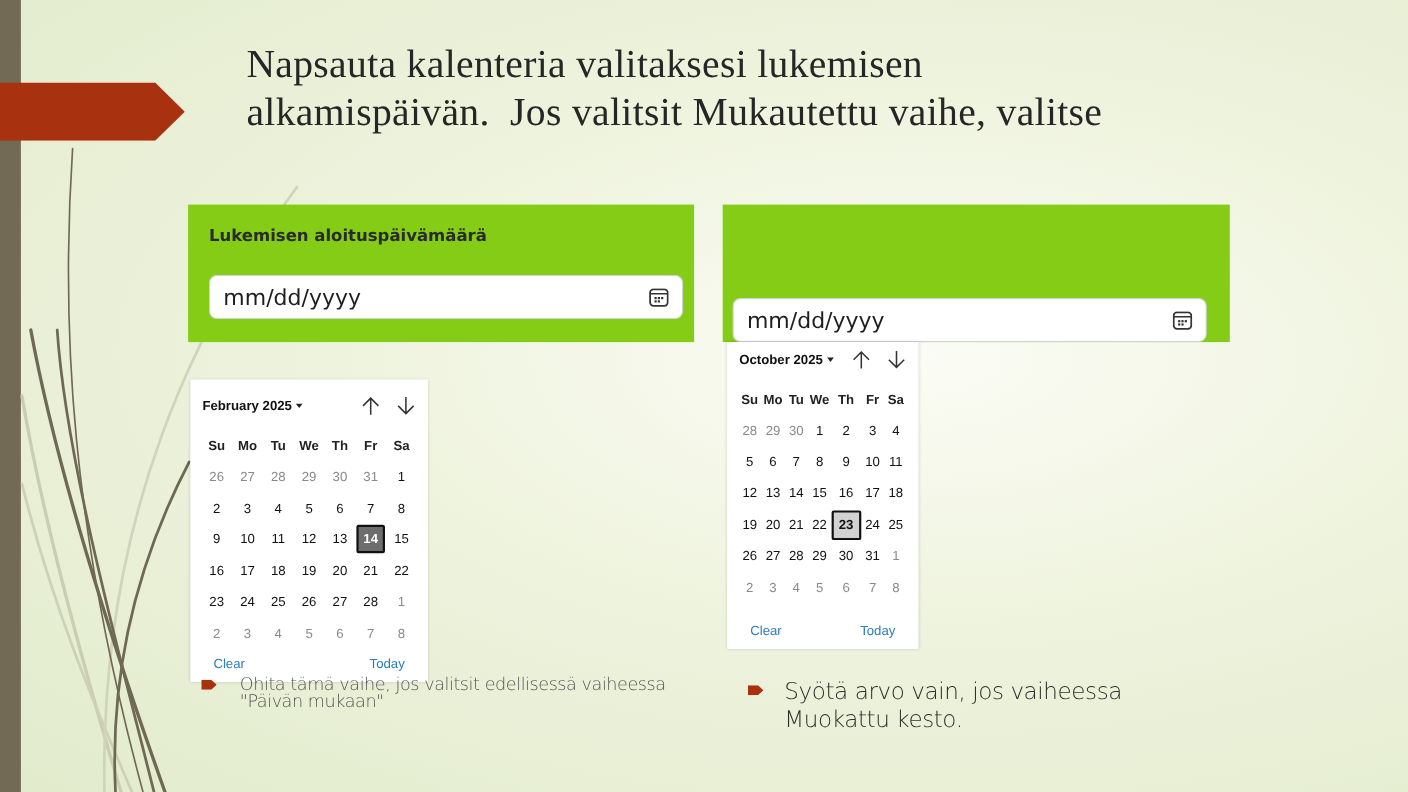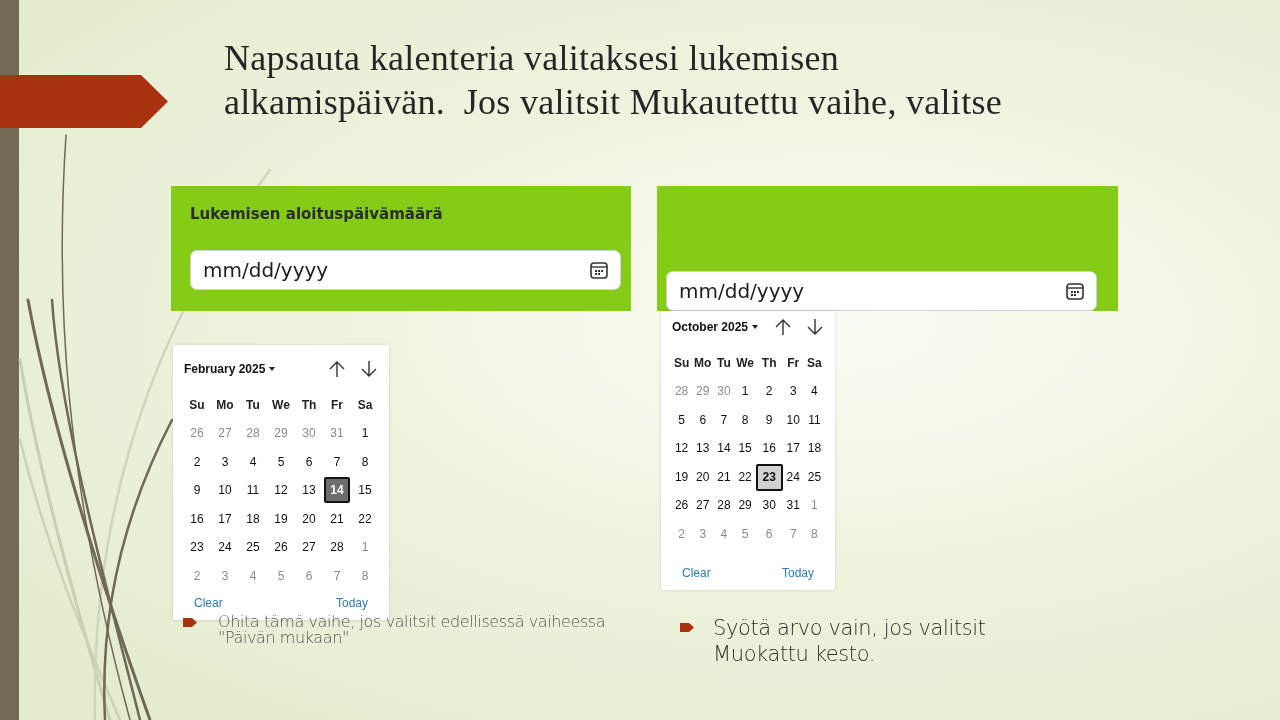--- a/index.html
+++ b/index.html
@@ -273,14 +273,14 @@
 <div class="bullet bullet-left">
   <svg class="marker" viewBox="0 0 14 9">
       <polygon points="0,0 9,0 14,4.5 9,9 0,9" fill="#a8310f"></polygon>
     </svg>
   <div class="txt">Ohita tämä vaihe, jos valitsit edellisessä vaiheessa "Päivän mukaan"</div>
 </div>
 <div class="bullet bullet-right">
   <svg class="marker" viewBox="0 0 14 9">
       <polygon points="0,0 9,0 14,4.5 9,9 0,9" fill="#a8310f"></polygon>
     </svg>
-  <div class="txt">Syötä arvo vain, jos valitsit Muokattu kesto.</div>
+  <div class="txt">Syötä arvo vain, jos vaiheessa Muokattu kesto.</div>
 </div>
 
 </body></html>

